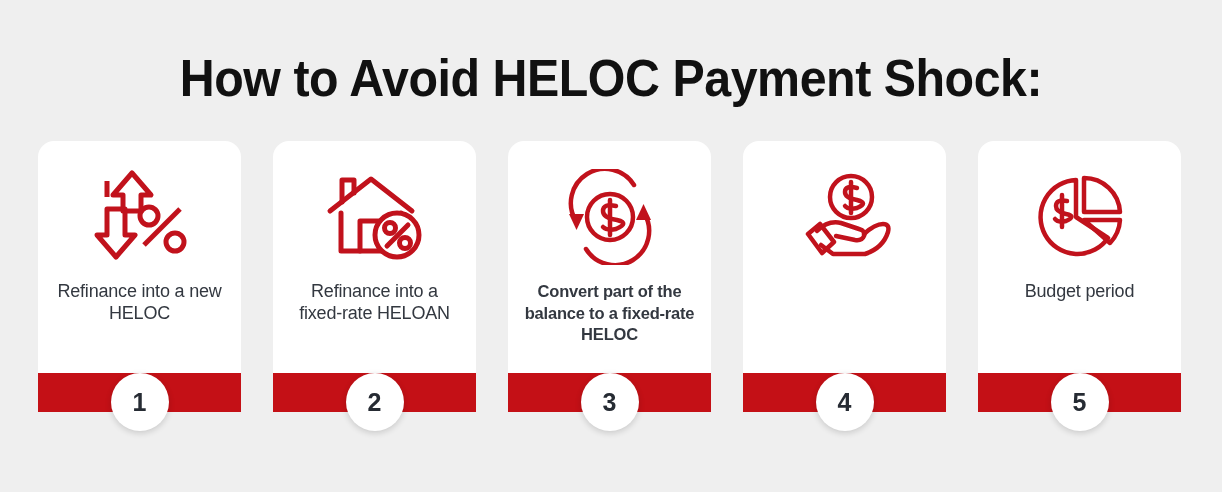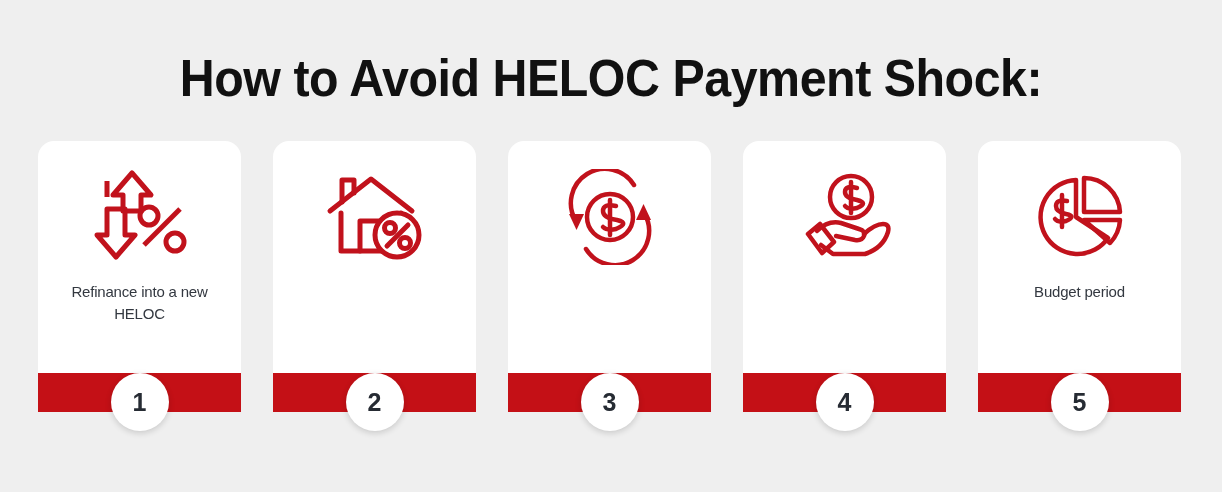--- a/index.html
+++ b/index.html
@@ -79,21 +79,21 @@
     justify-content: center;
   }
   .icon-wrap svg {
     display: block;
   }
   .card-label {
     margin-top: 14px;
     width: 172px;
     text-align: center;
     color: #333840;
-    font-size: 15px;
+    font-size: 18px;
     line-height: 21.5px;
     font-family: "Liberation Sans", sans-serif;
     letter-spacing: -0.2px;
   }
   .card-label.bold {
     font-weight: bold;
     font-size: 16.5px;
   }
   .badge {
     position: absolute;
@@ -148,38 +148,40 @@
             <path d="M4 42 L45 10 L86 42"></path>
             <path d="M16 33 L16 11 L28 11 L28 24"></path>
             <path d="M15 44 L15 82 L75 82 L75 44"></path>
             <path d="M34 82 L34 52 L56 52 L56 82"></path>
             <circle cx="71" cy="66" r="22" fill="#ffffff"></circle>
             <line x1="61" y1="77" x2="82" y2="56"></line>
             <circle cx="64" cy="59" r="5.5"></circle>
             <circle cx="79" cy="74" r="5.5"></circle>
           </svg>
         </div>
+        <div class="card-label">Refinance into a fixed-rate HELOAN</div>
       </div>
       <div class="card-band"></div>
       <div class="badge">2</div>
     </div>
 
     <div class="card">
       <div class="card-body">
         <div class="icon-wrap">
           <svg width="96" height="96" viewBox="0 0 96 96" fill="none" stroke="#c1121c" stroke-width="4.5" stroke-linejoin="round" stroke-linecap="round">
             <circle cx="48" cy="48" r="23"></circle>
             <path d="M54 37 Q41 34 41 42 Q41 49 55 51 Q68 54 54 60 Q45 62 41 58"></path>
             <line x1="48" y1="31" x2="48" y2="66"></line>
             <path d="M14 52 A34 34 0 0 1 72 16"></path>
             <path d="M82 44 A34 34 0 0 1 24 80"></path>
             <polygon points="7,45 22,45 14.5,61" fill="#c1121c" stroke="none"></polygon>
             <polygon points="89,51 74,51 81.5,35" fill="#c1121c" stroke="none"></polygon>
           </svg>
         </div>
+        <div class="card-label bold">Convert part of the balance to a fixed-rate HELOC</div>
       </div>
       <div class="card-band"></div>
       <div class="badge">3</div>
     </div>
 
     <div class="card">
       <div class="card-body">
         <div class="icon-wrap">
           <svg width="100" height="90" viewBox="0 0 100 90" fill="none" stroke="#c1121c" stroke-width="4.5" stroke-linejoin="round" stroke-linecap="round">
             <circle cx="56" cy="25" r="21"></circle>

